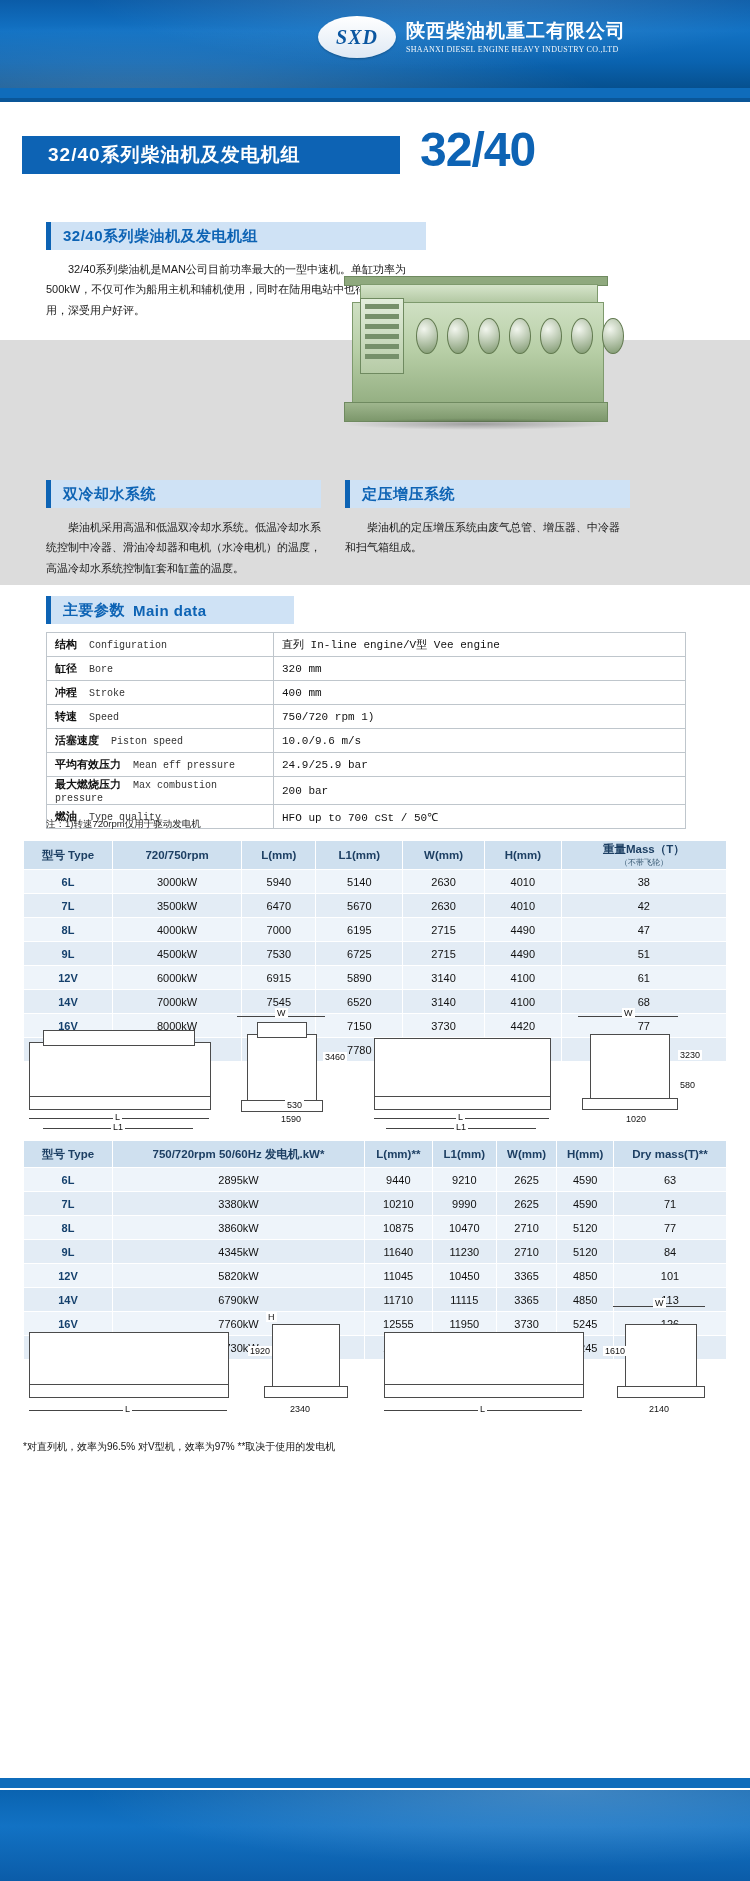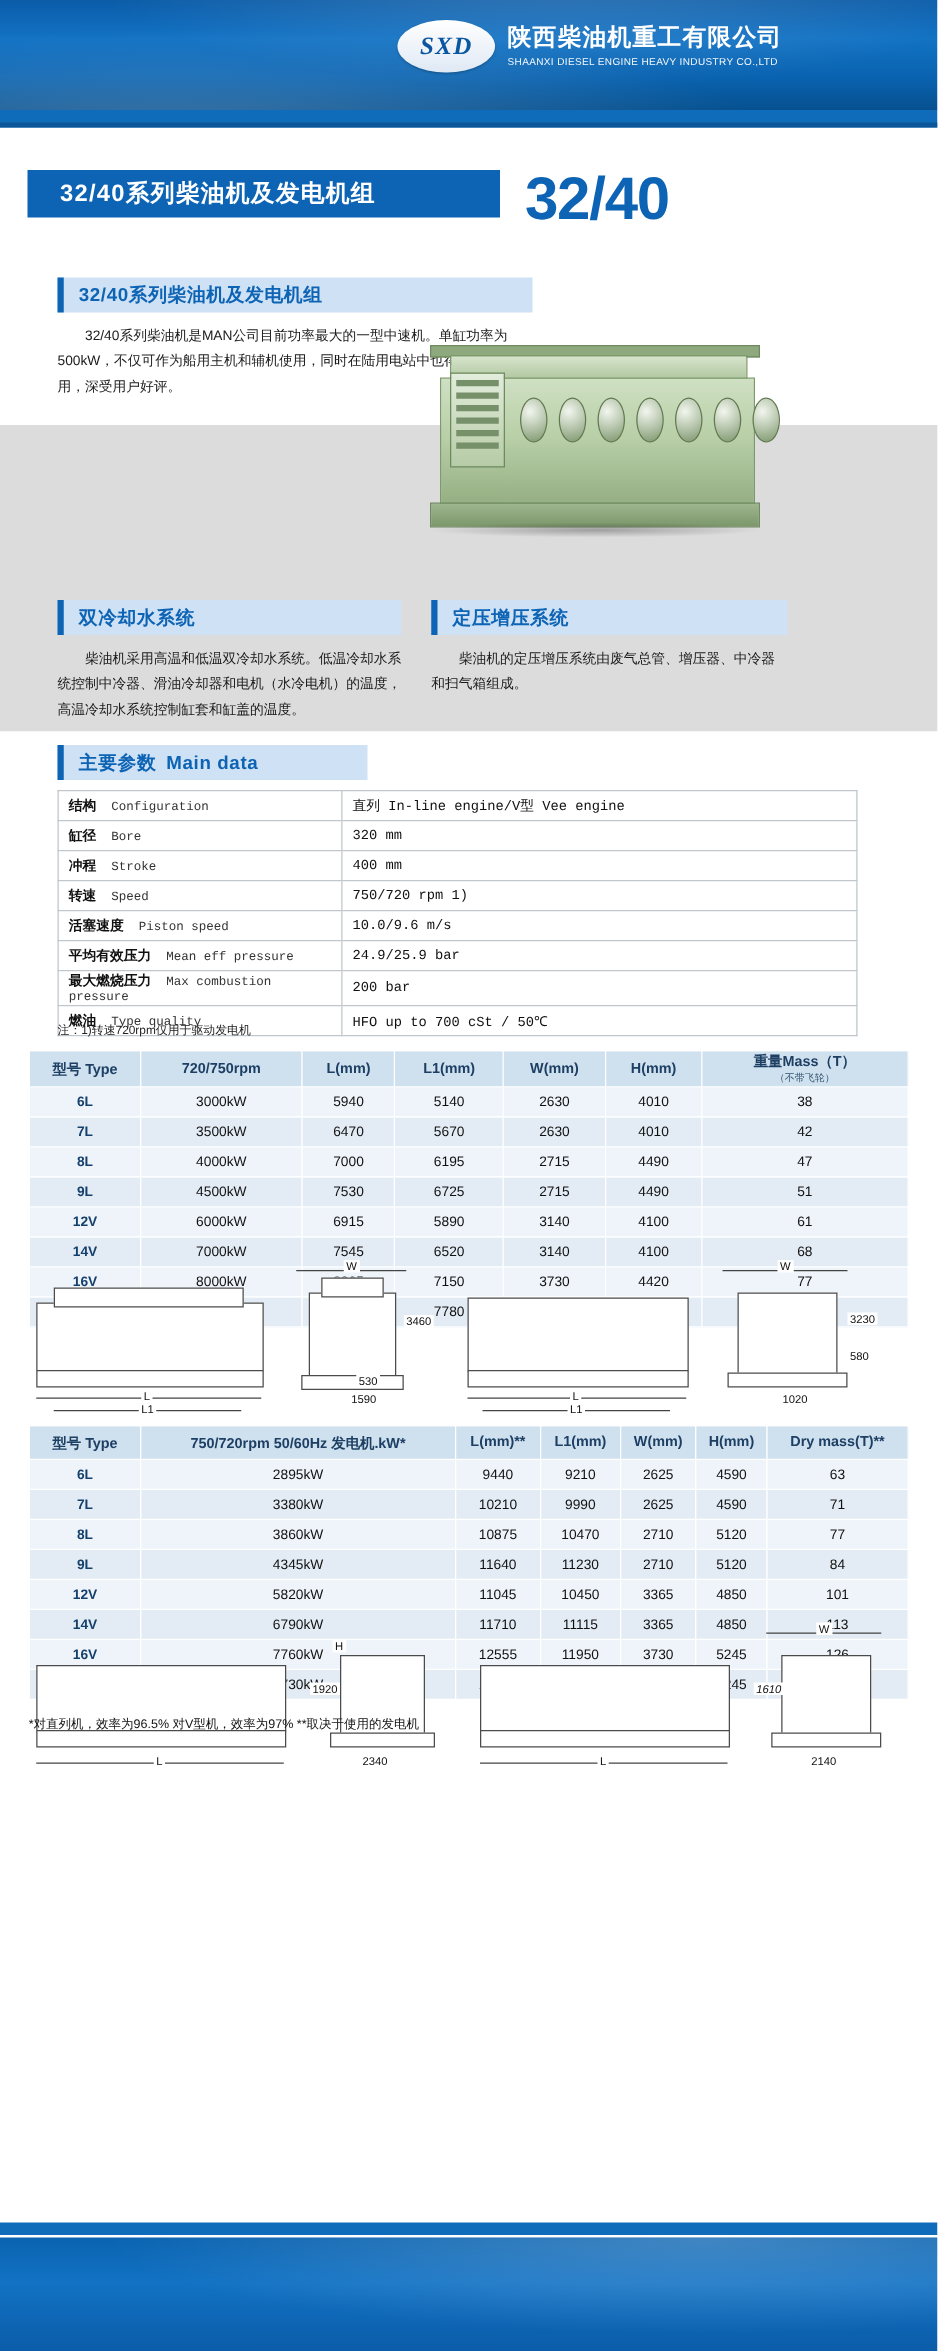--- a/index.html
+++ b/index.html
@@ -29,35 +29,35 @@
     background:linear-gradient(180deg,#ffffff,#dfe9f4);
     display:flex;align-items:center;justify-content:center;
     box-shadow:0 1px 2px rgba(0,0,0,.25);
   }
   .logo-oval span{
     font-family:"Liberation Serif", serif;
     font-style:italic;font-weight:bold;font-size:20px;color:#0a56a0;letter-spacing:1px;
   }
   .co-names{color:#fff;line-height:1.15;}
   .co-cn{font-size:19px;font-weight:bold;letter-spacing:1px;}
-  .co-en{font-size:8px;letter-spacing:.3px;margin-top:3px;opacity:.95;}
+  .co-en{font-size:8px;letter-spacing:.3px;margin-top:3px;opacity:.95;font-family:Liberation Serif, serif;}
 
   .blue-rule{position:absolute;left:0;top:88px;width:750px;height:14px;background:#0f6cbb;}
   .blue-rule:after{content:"";position:absolute;left:0;top:10px;width:750px;height:4px;background:#0a5698;}
 
   
   .title-band{position:absolute;left:0;top:118px;width:750px;height:72px;}
   .title-tab{
     position:absolute;left:22px;top:18px;width:378px;height:38px;
     background:#0d63b4;display:flex;align-items:center;padding-left:26px;box-sizing:border-box;
   }
   .title-tab span{color:#fff;font-size:19px;font-weight:bold;letter-spacing:1px;}
   .title-big{
     position:absolute;left:420px;top:4px;color:#0d63b4;font-size:48px;font-weight:bold;
-    letter-spacing:-1px;font-family:"Liberation Sans", sans-serif;margin-top:10px;
+    letter-spacing:-1px;font-family:"Liberation Sans", sans-serif;
   }
 
   
   .grey-block{position:absolute;left:0;top:340px;width:750px;height:245px;background:#dcdcdc;}
 
   
   .sec1{position:absolute;left:46px;top:222px;width:380px;}
   .sec-head{
     background:#cfe2f5;border-left:5px solid #0d63b4;height:28px;display:flex;align-items:center;
     padding-left:12px;box-sizing:border-box;
@@ -128,21 +128,21 @@
   .tbl2{top:1140px;}
 
   
   .draw-row{position:absolute;left:23px;width:704px;height:125px;}
   .draw1{top:1008px;}
   .draw2{top:1298px;}
   .dr{position:absolute;top:0;height:125px;}
   .dim-line{position:absolute;background:#444;}
   .dim-txt{position:absolute;font-size:9px;color:#111;background:#fff;padding:0 2px;}
 
-  .foot-note{position:absolute;left:23px;top:1372px;font-size:10px;color:#111;}
+  .foot-note{position:absolute;left:23px;top:1440px;font-size:10px;color:#111;}
 
   .disclaim{position:absolute;right:20px;top:1822px;width:520px;text-align:right;}
   .disclaim .cn{font-size:9px;color:#111;}
   .disclaim .en{font-size:8px;color:#111;margin-top:2px;line-height:1.3;}
 
   
   .footer{
     position:absolute;left:0;top:1790px;width:750px;height:91px;
     background:linear-gradient(180deg,#0a63b0 0%, #1272c4 40%, #0b5ca8 100%);
     overflow:hidden;
@@ -510,21 +510,21 @@
       <div class="mini-engine" style="left:6px;top:34px;width:198px;height:52px;"></div>
       <div class="mini-engine" style="left:6px;top:86px;width:198px;height:12px;"></div>
       <div class="dim-line" style="left:6px;top:112px;width:198px;height:1px;"></div>
       <div class="dim-txt" style="left:100px;top:106px;">L</div>
     </div>
     <div class="dr" style="left:580px;width:124px;">
       <div class="dim-line" style="left:10px;top:8px;width:92px;height:1px;"></div>
       <div class="dim-txt" style="left:50px;top:0px;">W</div>
       <div class="mini-engine" style="left:22px;top:26px;width:70px;height:62px;"></div>
       <div class="mini-engine" style="left:14px;top:88px;width:86px;height:10px;"></div>
-      <div class="dim-txt" style="left:0px;top:48px;font-style:italic;">1610</div>
+      <div class="dim-txt" style="left:0px;top:48px;">1610</div>
       <div class="dim-txt" style="left:44px;top:106px;">2140</div>
     </div>
   </div>
 
   <div class="foot-note">*对直列机，效率为96.5%    对V型机，效率为97%    **取决于使用的发电机</div>
 
   <div class="disclaim">
     <div class="cn">本资料仅供参考，如有更改，恕不另行通知</div>
     <div class="en">All information given in this brochure correspond to design at the time going to print and are subject to change without notice</div>
   </div>

